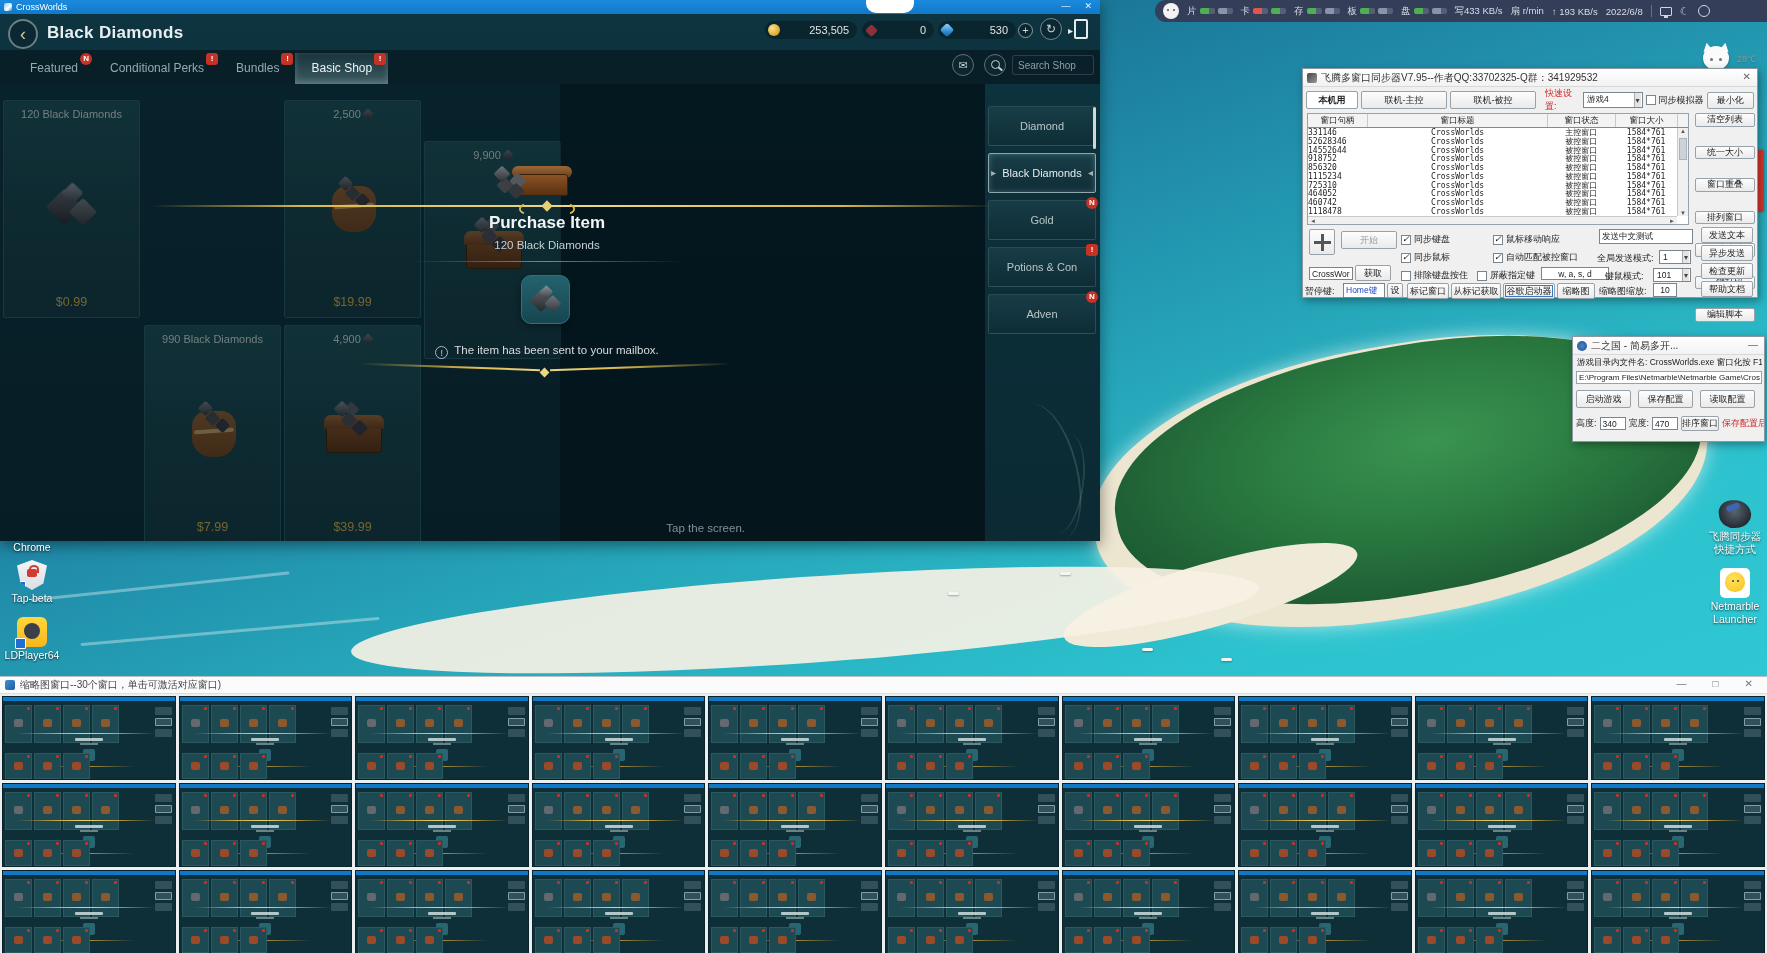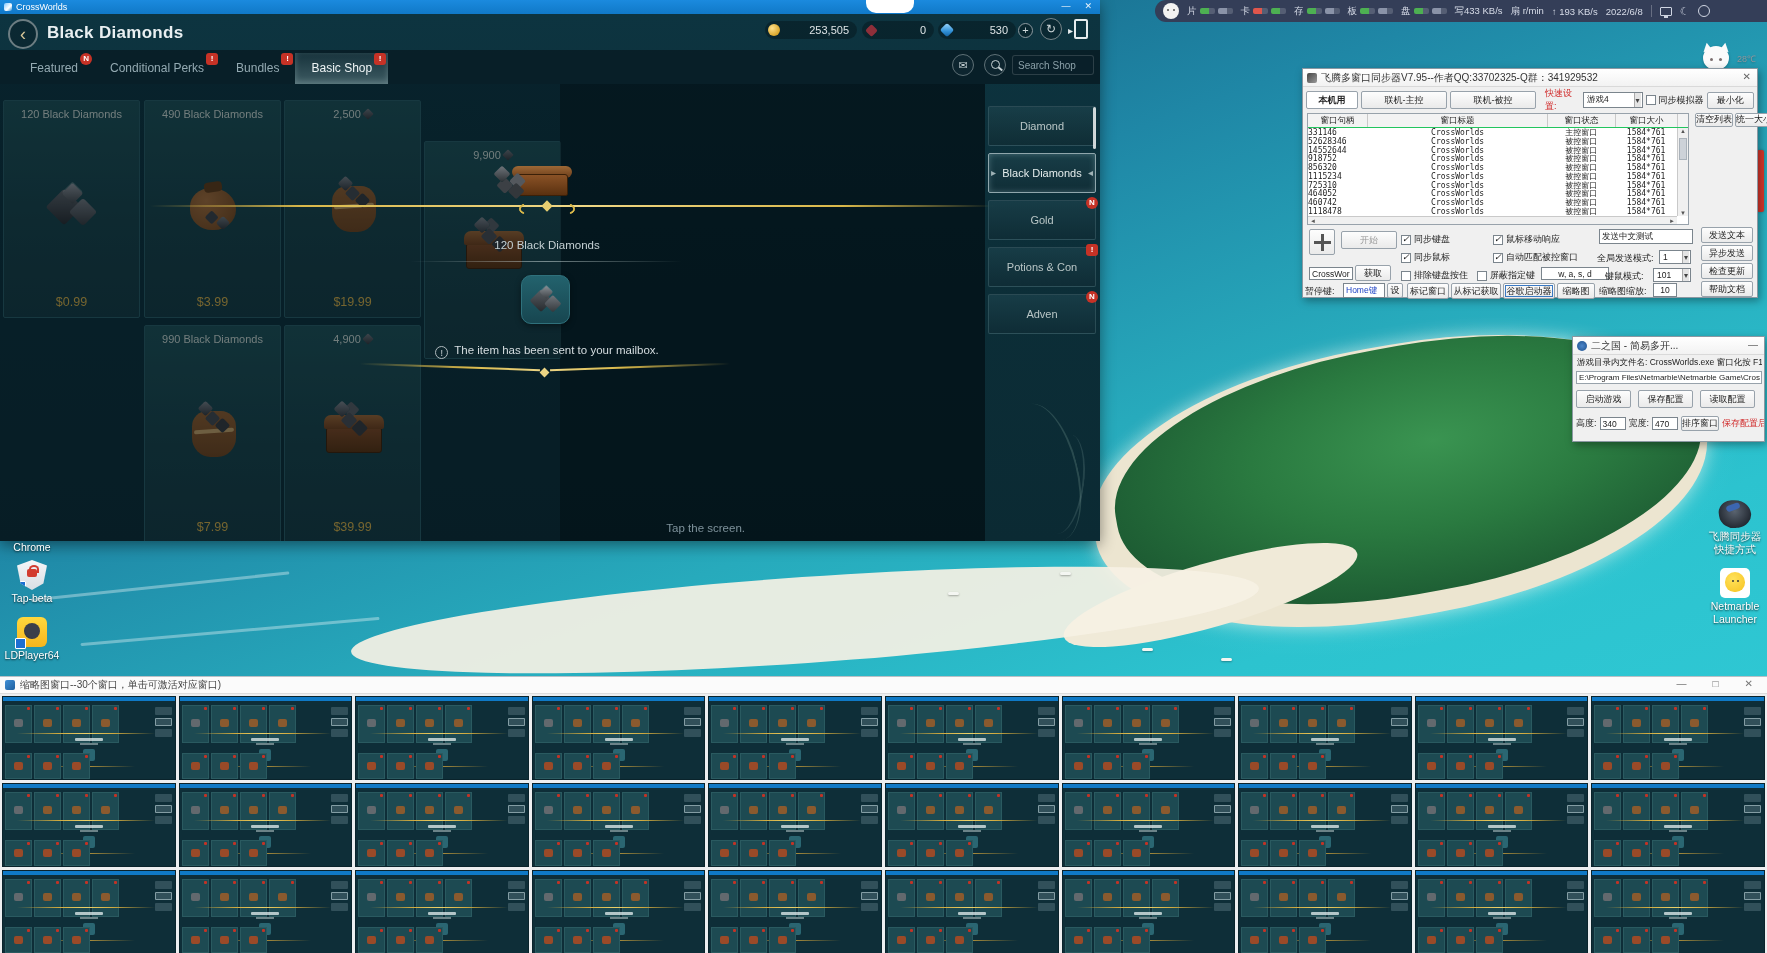--- a/index.html
+++ b/index.html
@@ -160,21 +160,21 @@
   .st-tab.active{background:#fff;font-weight:bold}
   .st-table{position:absolute;left:4px;top:44px;width:382px;height:112px;background:#fff;border:1px solid #98a2ab}
   .st-head{display:flex;height:14px;background:#f3f3f3;border-bottom:1px solid #22c55e}
   .st-head div{border-right:1px solid #c9c9c9;display:flex;align-items:center;justify-content:center;font-size:8.5px}
   .st-rows{position:absolute;left:0;top:14px;right:11px;bottom:8px;overflow:hidden}
   .st-row{display:flex;height:8.8px;align-items:center}
   .st-row div{overflow:hidden;white-space:nowrap;font-size:8px;font-family:"DejaVu Sans Mono",monospace;text-align:center}
   .st-vscroll{position:absolute;right:0;top:14px;width:11px;bottom:8px;background:#f0f0f0;border-left:1px solid #c9c9c9;font-size:6px;color:#555;text-align:center}
   .st-vthumb{position:absolute;left:1px;top:10px;width:8px;height:22px;background:#cdd2d8;border:1px solid #aab2ba}
   .st-hscroll{position:absolute;left:0;bottom:0;right:11px;height:8px;background:#f0f0f0;border-top:1px solid #c9c9c9;font-size:6px;color:#555;display:flex;justify-content:space-between;align-items:center;padding:0 2px}
-  .st-side{position:absolute;left:392px;top:44px;width:60px;display:flex;flex-direction:row;gap:2px}
+  .st-side{position:absolute;left:392px;top:44px;width:60px;display:flex;flex-direction:column;gap:19px}
   .st-side .cbtn{height:13.5px}
   .st-ctrl{position:absolute;left:2px;top:158px;width:452px;height:70px;font-size:9px}
   .st-ctrl .abs{position:absolute}
   .cross{position:absolute;left:4px;top:2px;width:26px;height:26px;background:linear-gradient(180deg,#fdfdfd,#eaeaea);border:1px solid #98a2ab;border-radius:2px}
   .cross::before{content:"";position:absolute;left:11px;top:4px;width:3px;height:17px;background:#555}
   .cross::after{content:"";position:absolute;left:4px;top:11px;width:17px;height:3px;background:#555}
   .redstrip{position:absolute;left:1757px;top:150px;width:7px;height:62px;background:#d6372b;border-radius:2px;box-shadow:0 0 3px rgba(0,0,0,.3)}
 
   
   .nino{left:1572px;top:336px;width:193px;height:106px}
@@ -340,31 +340,20 @@
             <div class="ctitle">
               <span>120 Black Diamonds</span>
             </div>
             <div class="gi diamond-pile">
               <span class="g1"></span>
               <span class="g2"></span>
               <span class="g3"></span>
             </div>
             <div class="cprice">$0.99</div>
           </div>
-          <div class="card" style="left: 144px; top: 16px;">
-            <div class="ctitle">
-              <span>490 Black Diamonds</span>
-            </div>
-            <div class="gi pouch">
-              <span class="g1"></span>
-              <span class="g2"></span>
-              <span class="g3"></span>
-            </div>
-            <div class="cprice">$3.99</div>
-          </div>
           <div class="card" style="left: 284px; top: 16px;">
             <div class="ctitle">
               <span>2,500</span>
               <span class="mini-gem"></span>
             </div>
             <div class="gi sack">
               <span class="g1"></span>
               <span class="g2"></span>
               <span class="g3"></span>
             </div>
@@ -415,20 +404,21 @@
             <u></u>
             <i></i>
             <b></b>
           </div>
         <div class="d-goldline"></div>
         <div class="d-orn">
             <u class="l"></u>
             <i></i>
             <u class="r"></u>
           </div>
+        <div class="d-title">Purchase Item</div>
         <div class="d-sub">120 Black Diamonds</div>
         <div class="d-div2"></div>
         <div class="d-box">
           <div class="gi diamond-pile">
               <span class="g1"></span>
               <span class="g2"></span>
               <span class="g3"></span>
             </div>
         </div>
         <div class="d-msg">

